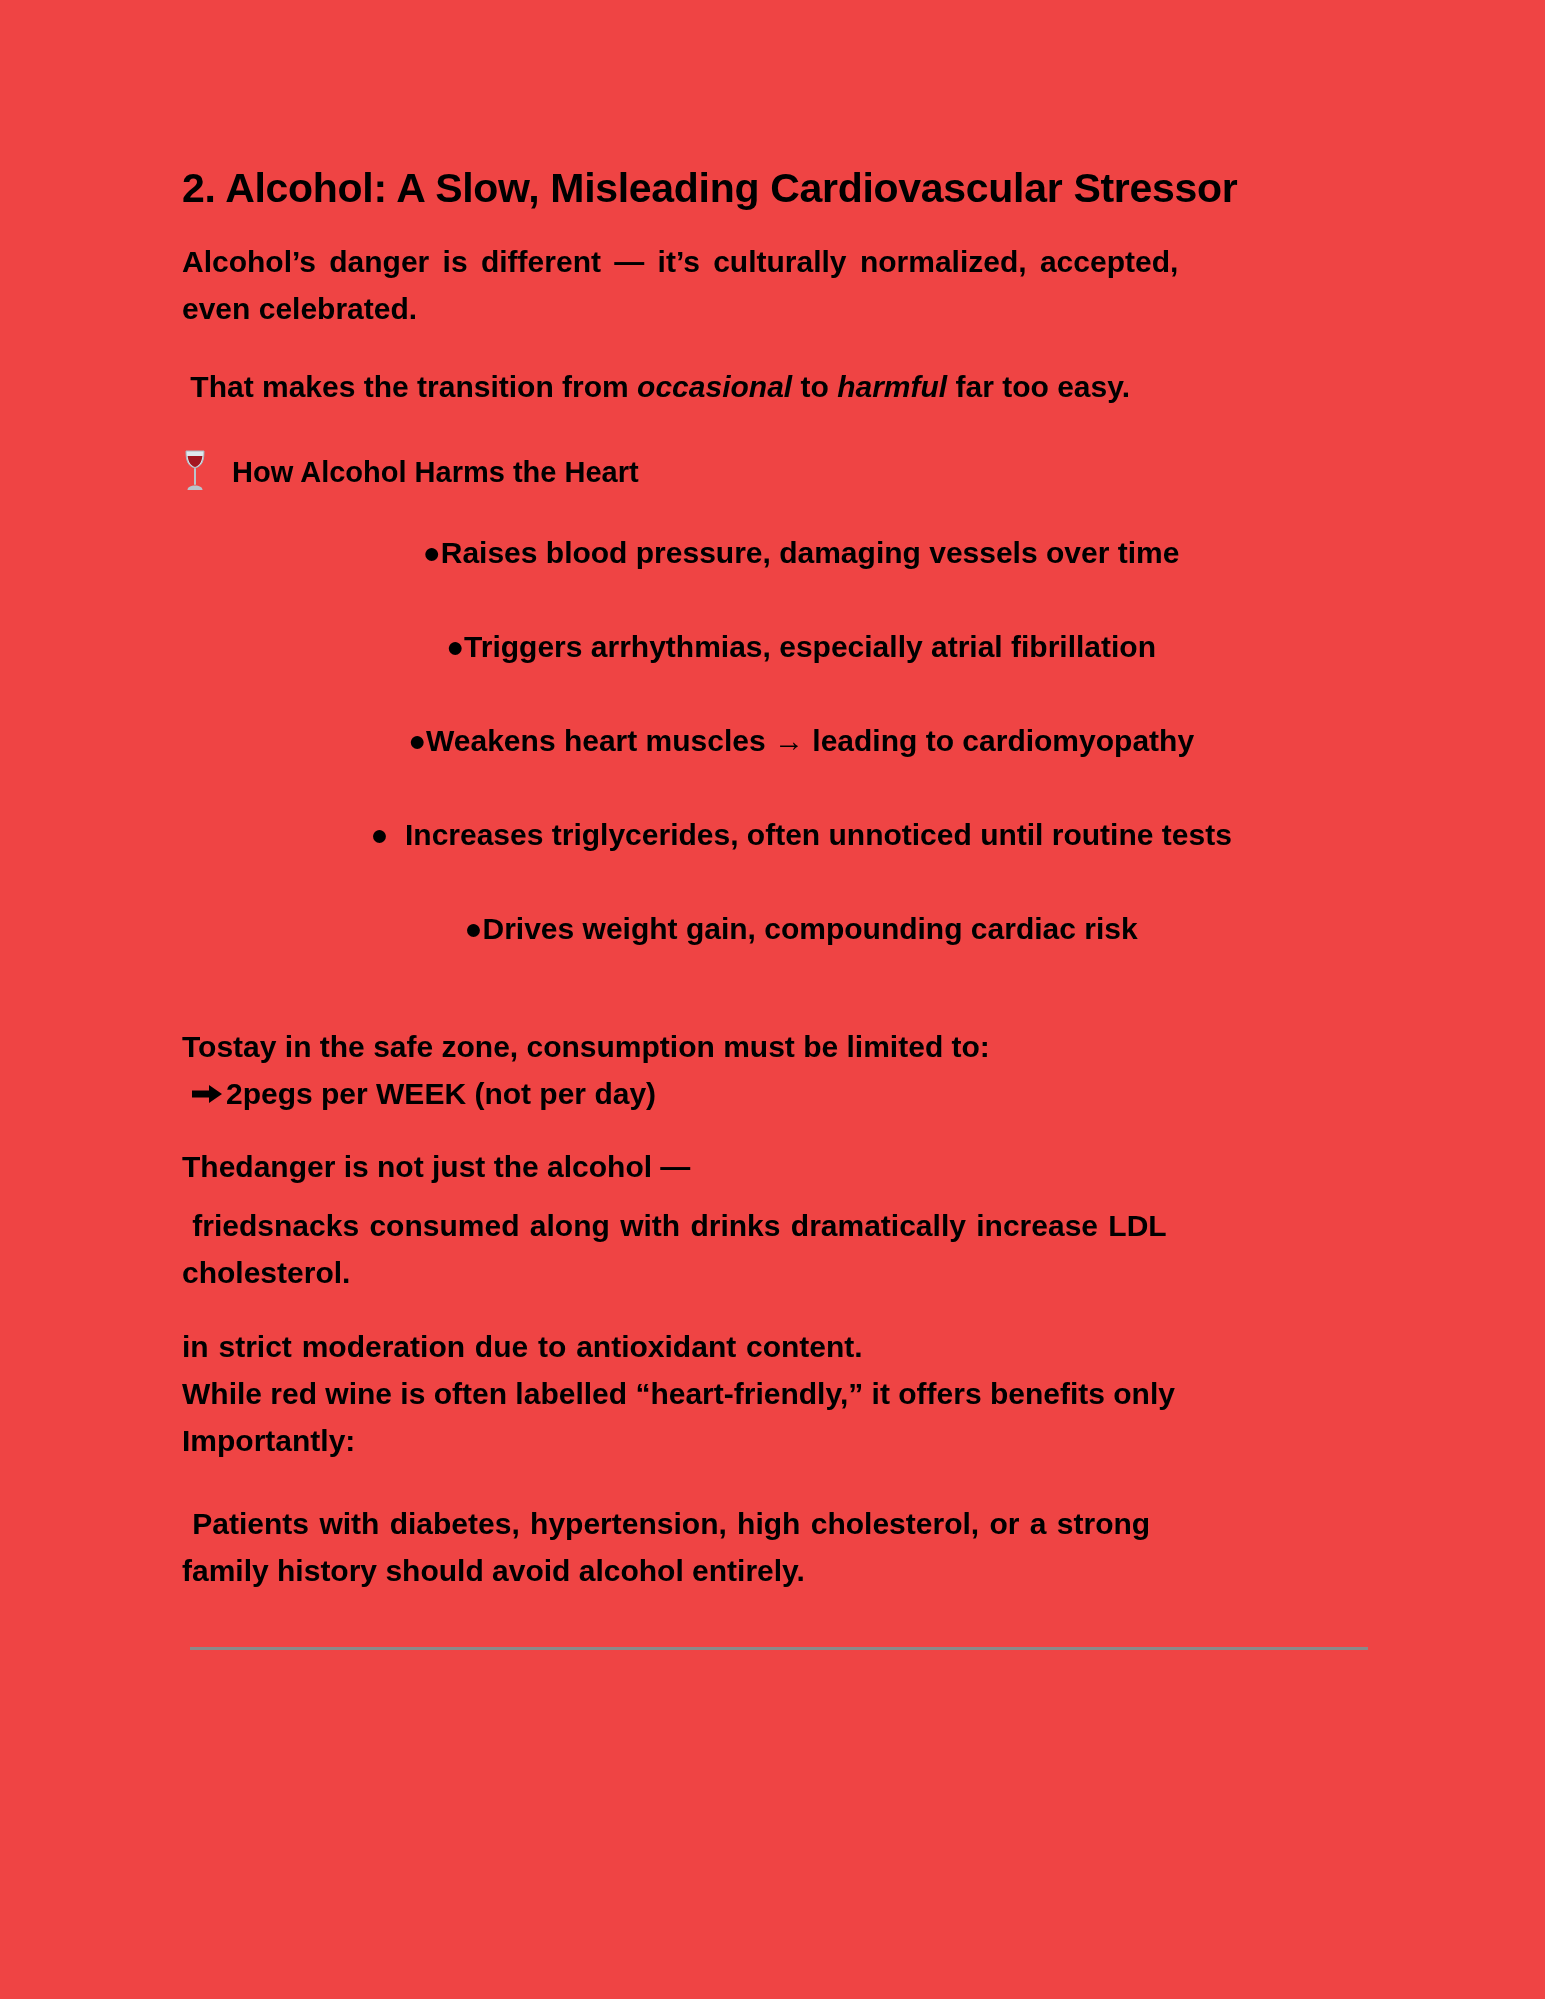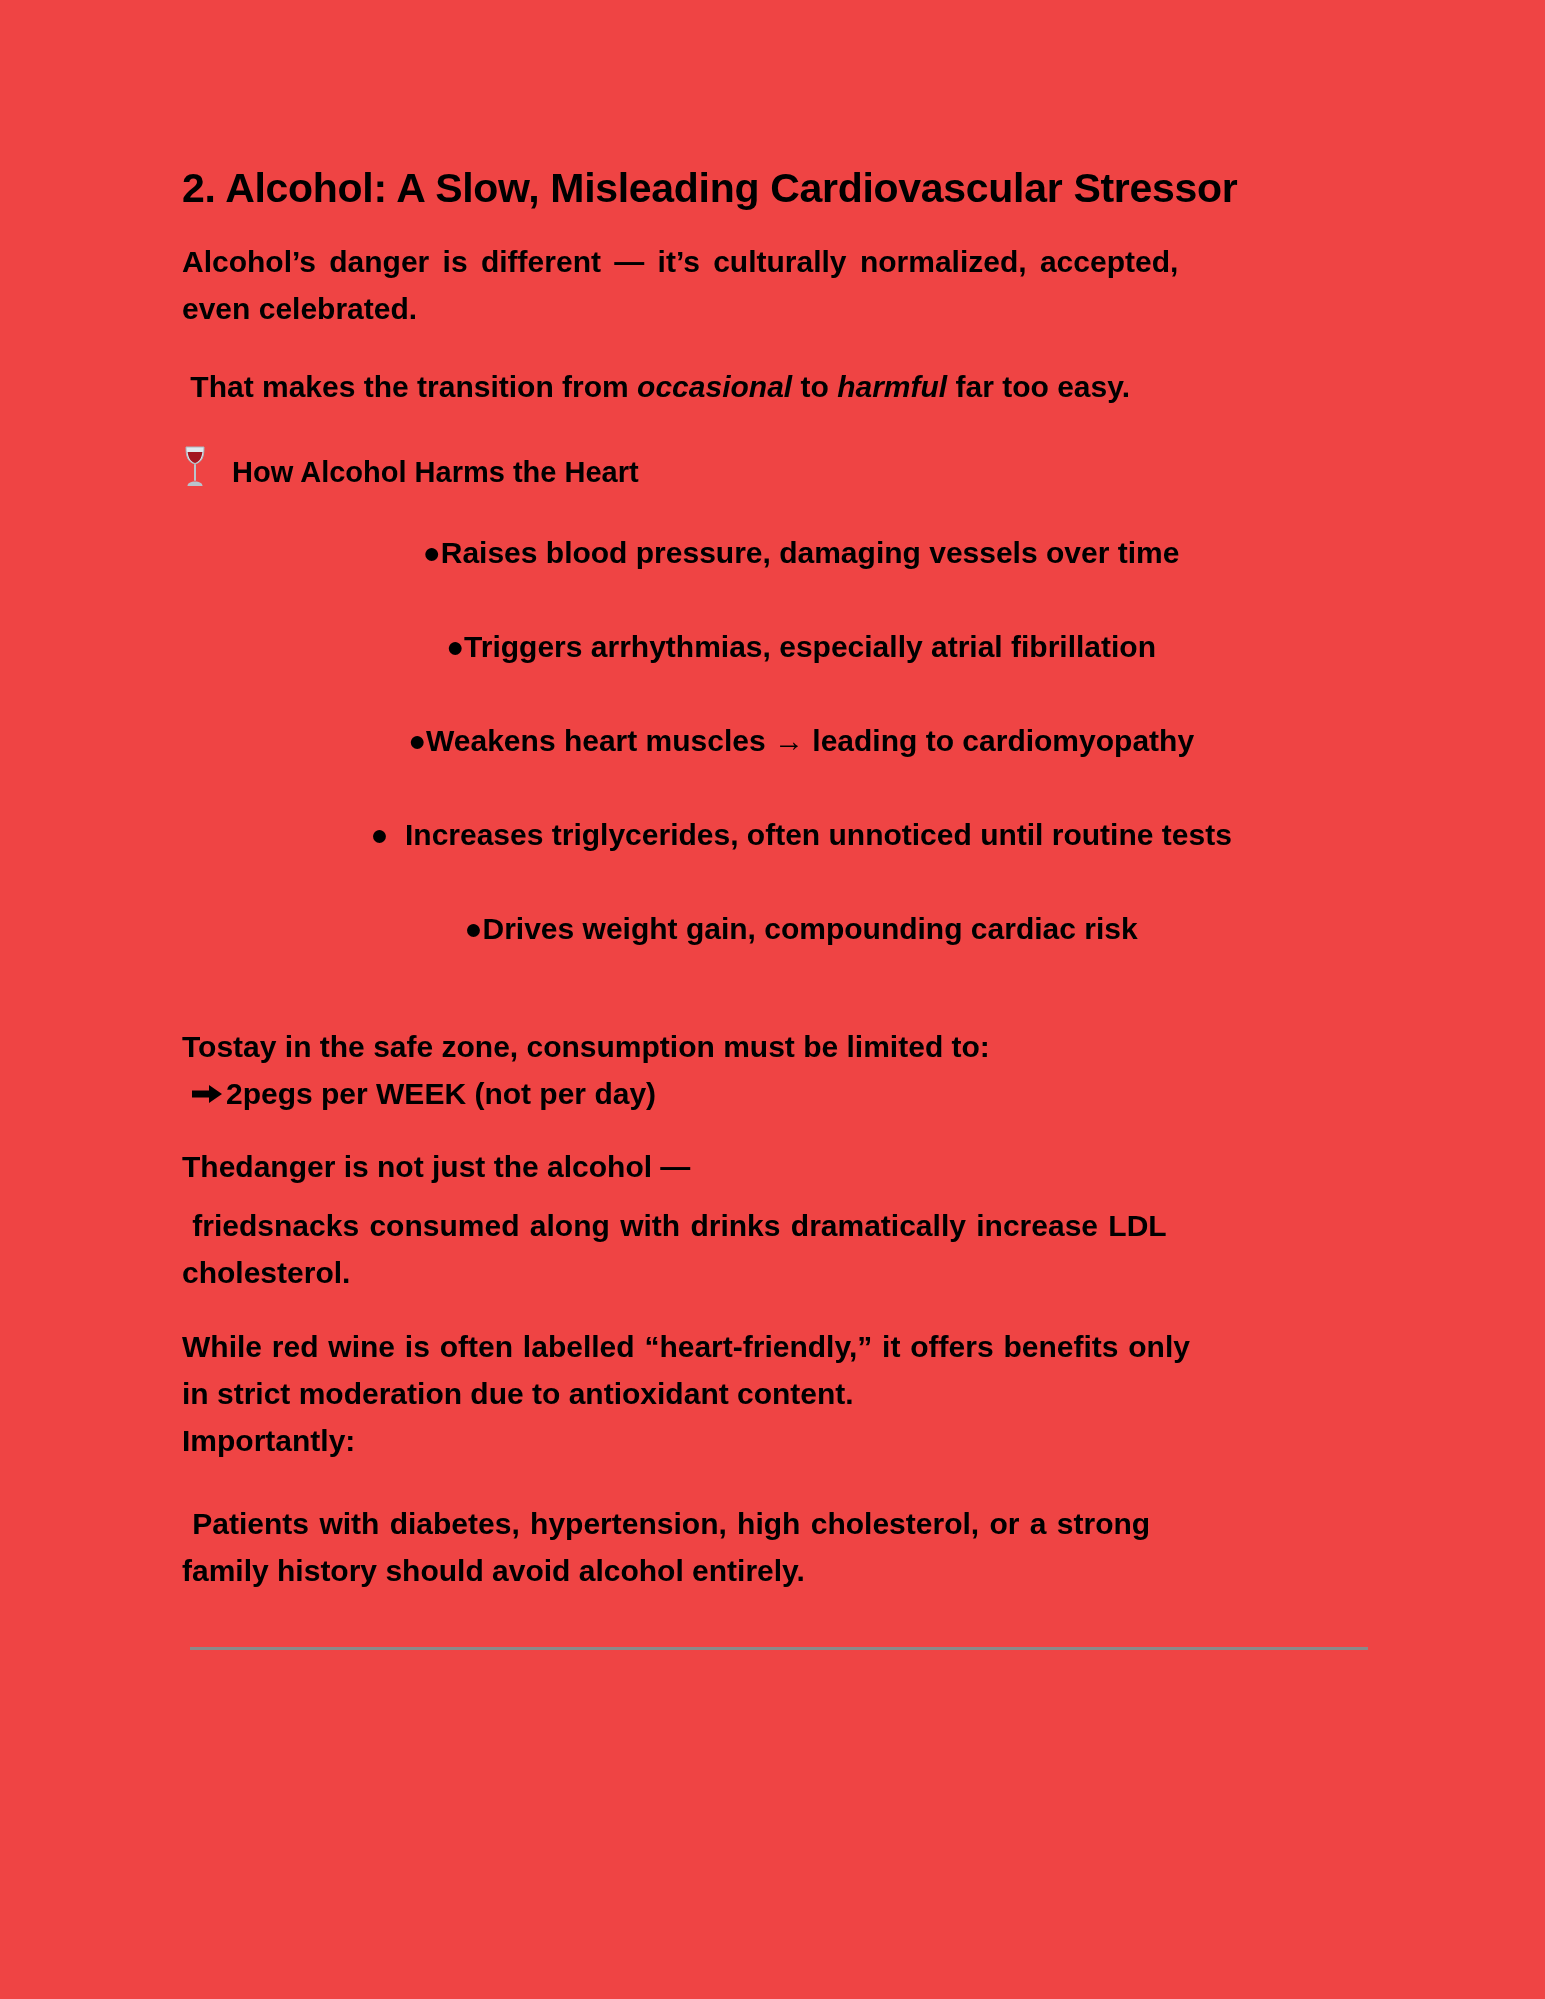--- a/index.html
+++ b/index.html
@@ -13,21 +13,21 @@
     overflow:hidden;
   }
   .content{position:absolute;left:182px;top:163px;width:1190px;}
   .doc-title{font-size:41px;line-height:50px;letter-spacing:-0.3px;}
   .para{font-size:30px;line-height:47px;}
   .tline{white-space:pre-wrap;}
   .intro{margin-top:25px;}
   .intro .tline:first-child{word-spacing:5px;}
   .transition{margin-top:31px;white-space:pre-wrap;}
   .transition em{font-style:italic;font-weight:inherit;}
-  .section-head{margin-top:39px;display:flex;gap:24px;font-size:29px;line-height:47px;}
+  .section-head{margin-top:39px;display:flex;align-items:center;gap:24px;font-size:29px;line-height:47px;}
   .wine-icon{flex:0 0 auto;margin-top:-4px;}
   ul.harms{list-style:none;margin:33px 0 0 0;padding:0 0 0 48px;text-align:center;}
   ul.harms li{font-size:30px;line-height:47px;margin-bottom:47px;white-space:pre-wrap;}
   ul.harms li:last-child{margin-bottom:0;}
   .safe{margin-top:71px;}
   .safe-line2{display:flex;align-items:center;padding-left:8px;}
   .arrow-icon{flex:0 0 auto;margin-right:2px;}
   .danger{margin-top:26px;}
   .danger .tline:nth-child(2){word-spacing:2px;margin-top:12px;}
   .redwine{margin-top:27px;}
@@ -79,22 +79,22 @@
       </div>
     </div>
 
     <div class="para danger">
         <div class="tline">Thedanger is not just the alcohol —</div>
         <div class="tline"> friedsnacks consumed along with drinks dramatically increase LDL</div>
         <div class="tline">cholesterol.</div>
       </div>
 
     <div class="para redwine">
+        <div class="tline">in strict moderation due to antioxidant content.</div>
         <div class="tline">While red wine is often labelled “heart-friendly,” it offers benefits only</div>
-        <div class="tline">in strict moderation due to antioxidant content.</div>
         <div class="tline">Importantly:</div>
       </div>
 
     <div class="para patients">
         <div class="tline"> Patients with diabetes, hypertension, high cholesterol, or a strong</div>
         <div class="tline">family history should avoid alcohol entirely.</div>
       </div>
 
     <hr class="divider">
 

